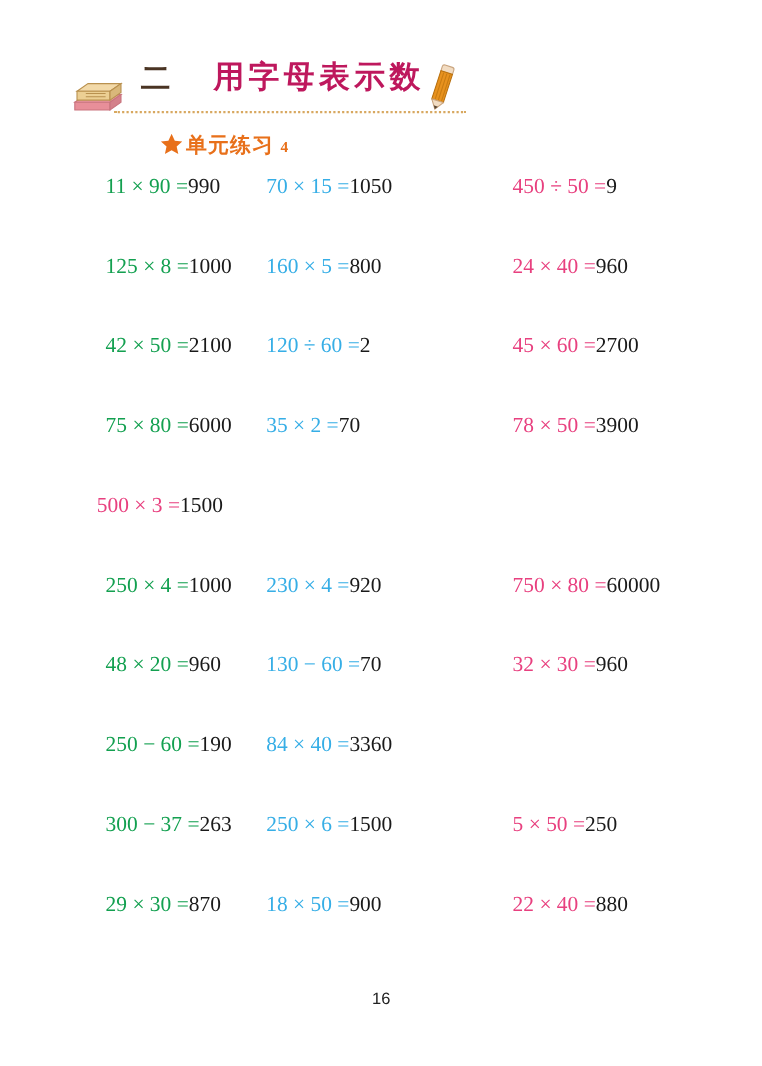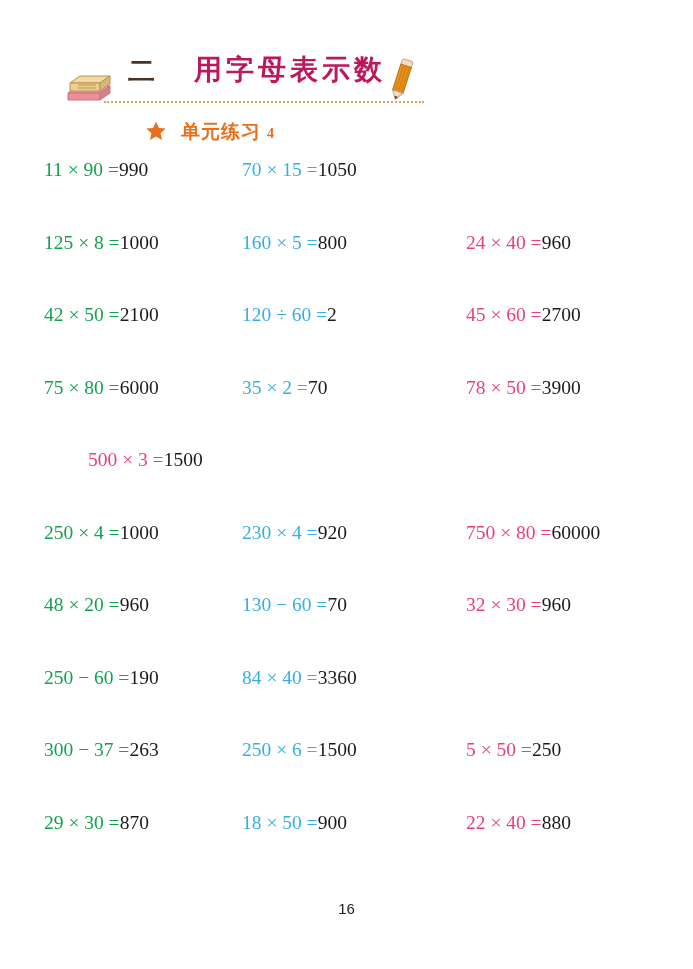--- a/index.html
+++ b/index.html
@@ -93,21 +93,20 @@
     height: 20px;
     position: relative;
     top: 3px;
   }
   .subtitle-text {
     font-family: "DejaVu Sans", sans-serif;
     font-size: 19px;
     font-weight: bold;
     color: #e8701a;
     letter-spacing: 1px;
-    margin-left: 12px;
   }
   .subtitle-num {
     font-family: "Liberation Serif", serif;
     font-size: 14px;
     font-weight: bold;
     color: #e8701a;
     position: relative;
     top: 0px;
     margin-left: 3px;
   }
@@ -123,21 +122,21 @@
     display: flex;
     height: 72.5px;
     align-items: flex-start;
   }
   .cell {
     font-family: "Liberation Serif", serif;
     font-size: 19.5px;
     white-space: nowrap;
     line-height: 1;
   }
-  .cell-c1 { width: 190px; padding-left: 44px; box-sizing: border-box; }
+  .cell-c1 { width: 190px; padding-left: 96px; box-sizing: border-box; }
   .cell-c2 { width: 188px; padding-left: 52px; box-sizing: border-box; }
   .cell-c3 { width: 315px; padding-left: 88px; box-sizing: border-box; }
 
   .expr-green  { color: #13a050; }
   .expr-blue   { color: #36aee6; }
   .expr-pink   { color: #e8407f; }
   .answer      { color: #1a1a1a; }
 
   
   .page-number {
@@ -206,20 +205,21 @@
     </span>
     <span class="subtitle-text">单元练习</span>
     <span class="subtitle-num">4</span>
   </div>
 
   <div class="problem-grid">
 
     <div class="problem-row">
       <div class="cell cell-c1"><span class="expr-green">11 × 90 =</span><span class="answer">990</span></div>
       <div class="cell cell-c2"><span class="expr-blue">70 × 15 =</span><span class="answer">1050</span></div>
+      <div class="cell cell-c3"><span class="expr-pink">450 ÷ 50 =</span><span class="answer">9</span></div>
     </div>
 
     <div class="problem-row">
       <div class="cell cell-c1"><span class="expr-green">125 × 8 =</span><span class="answer">1000</span></div>
       <div class="cell cell-c2"><span class="expr-blue">160 × 5 =</span><span class="answer">800</span></div>
       <div class="cell cell-c3"><span class="expr-pink">24 × 40 =</span><span class="answer">960</span></div>
     </div>
 
     <div class="problem-row">
       <div class="cell cell-c1"><span class="expr-green">42 × 50 =</span><span class="answer">2100</span></div>

